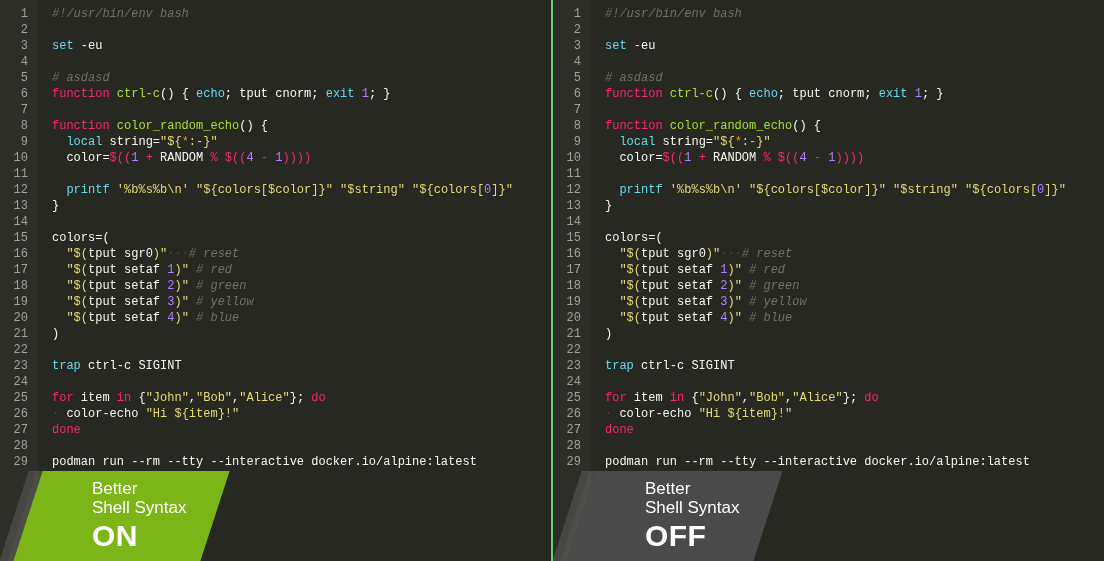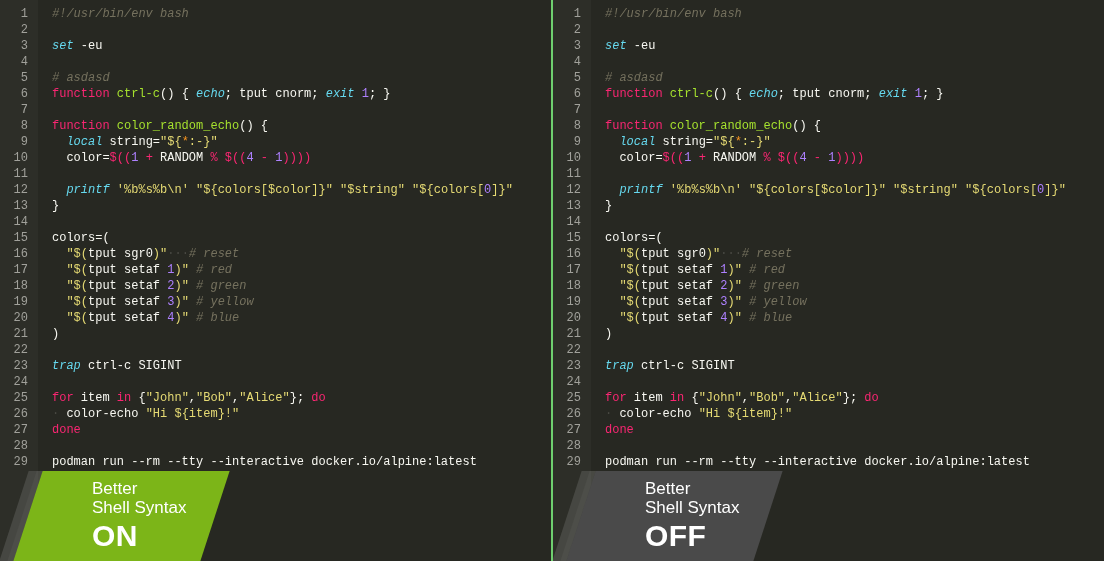--- a/index.html
+++ b/index.html
@@ -43,21 +43,21 @@
   .code {
     padding: 6px 0 10px 14px;
     color: #f8f8f2;
     line-height: 16px;
     white-space: pre;
     font-size: 12px;
   }
   .code .line { display:block; height:16px; }
   .c-comment { color: #75715e; font-style: italic; }
   .c-kw   { color: #f92672; }                        
-  .c-def  { color: #66d9ef; font-style: italic; }   
+  .c-def  { color: #66d9ef; }   
   .c-fn   { color: #a6e22e; }                        
   .c-var  { color: #fd971f; }                        
   .c-str  { color: #e6db74; }                        
   .c-num  { color: #ae81ff; }                        
   .c-op   { color: #f92672; }                        
   .c-plain{ color: #f8f8f2; }
   .ws { color:#494943; }
   
   .badge {
     position: absolute;

